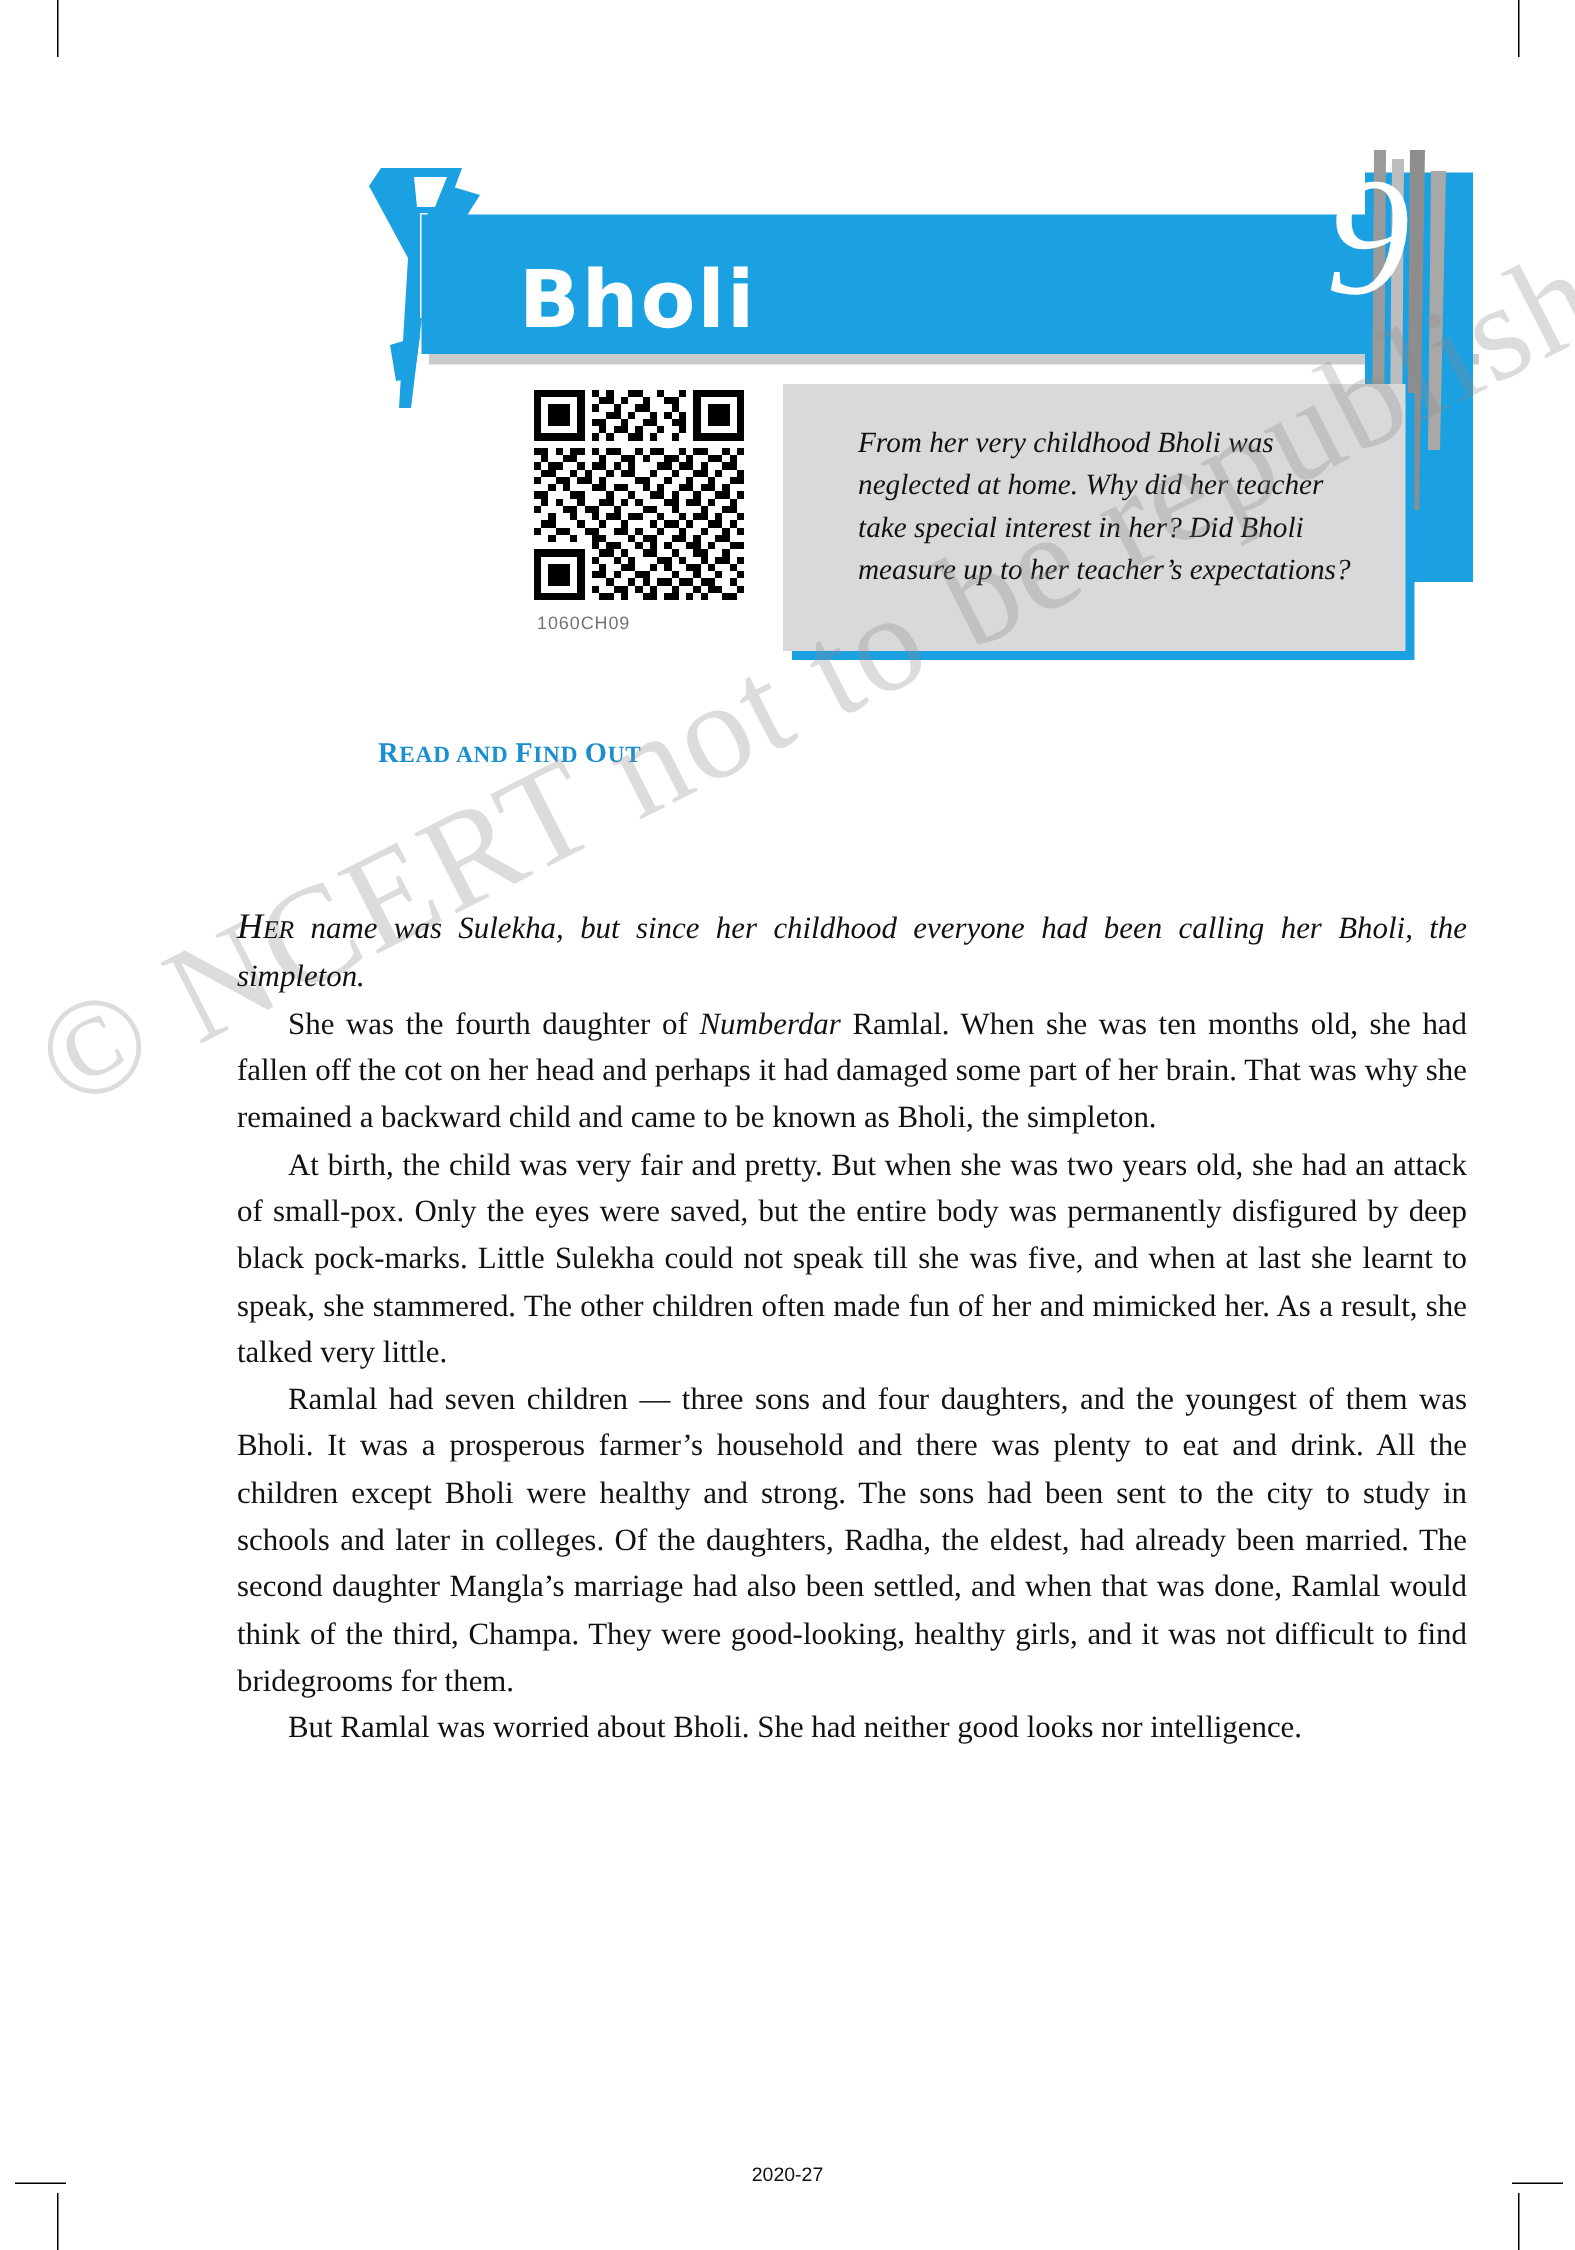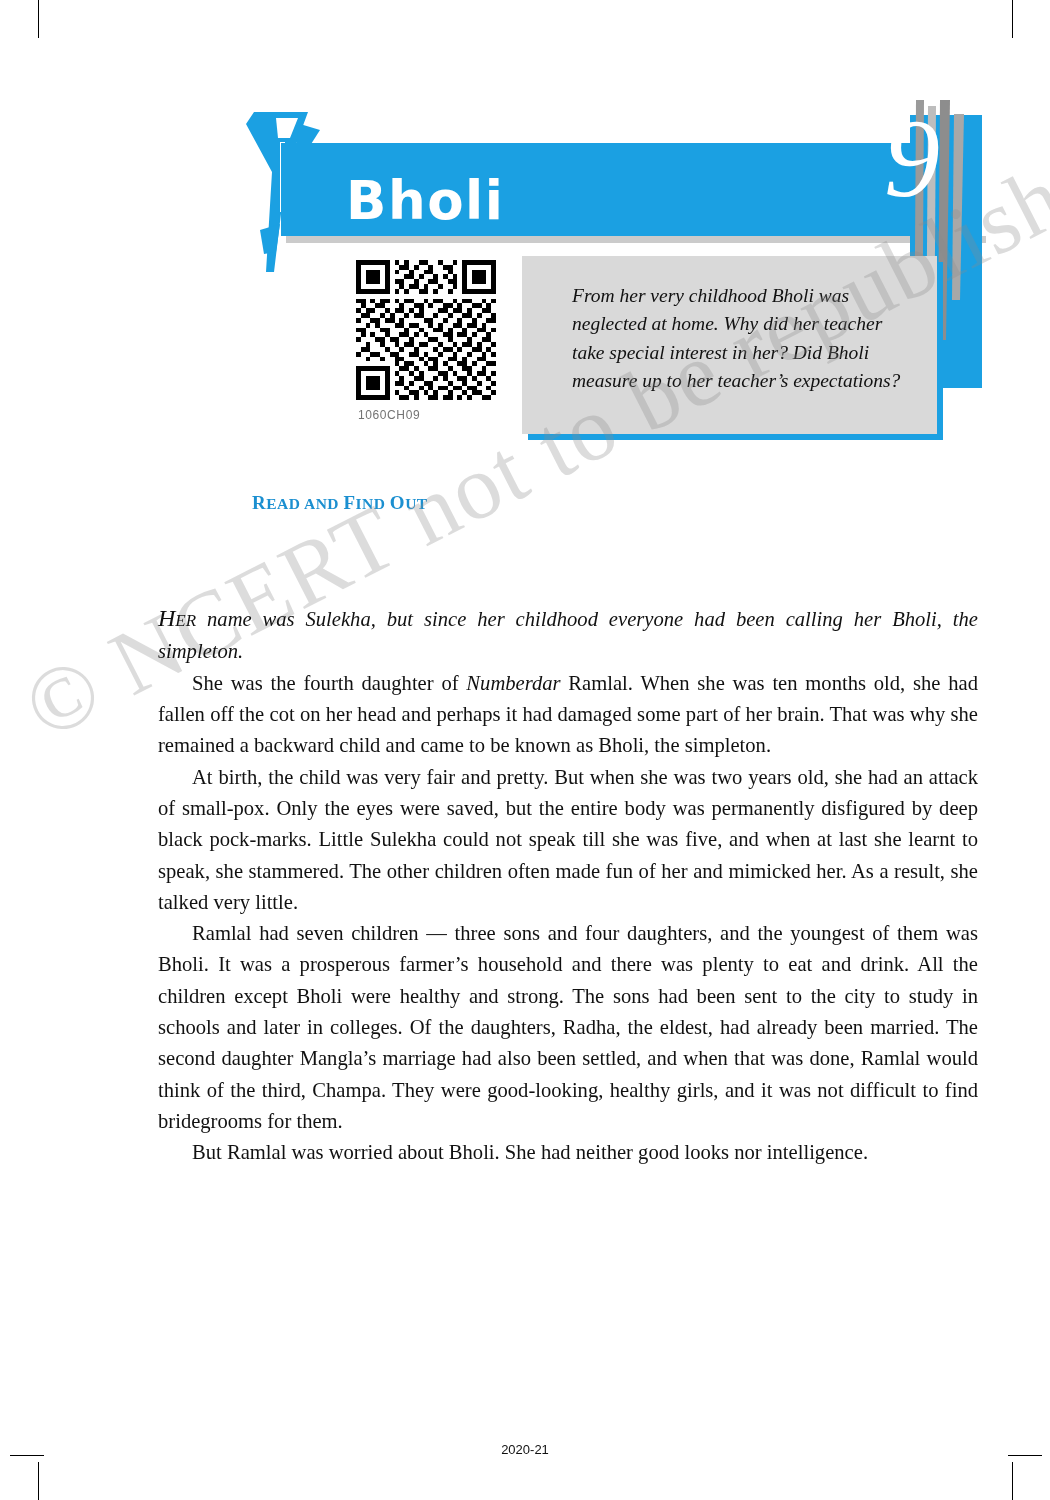--- a/index.html
+++ b/index.html
@@ -540,13 +540,13 @@
 
   <p><span>She was the fourth daughter of </span><span class="italic">Numberdar</span><span> Ramlal. When she was ten months old, she had fallen off the cot on her head and perhaps it had damaged some part of her brain. That was why she remained a backward child and came to be known as Bholi, the simpleton.</span></p>
 
   <p>At birth, the child was very fair and pretty. But when she was two years old, she had an attack of small-pox. Only the eyes were saved, but the entire body was permanently disfigured by deep black pock-marks. Little Sulekha could not speak till she was five, and when at last she learnt to speak, she stammered. The other children often made fun of her and mimicked her. As a result, she talked very little.</p>
 
   <p> Ramlal had seven children — three sons and four daughters, and the youngest of them was Bholi. It was a prosperous farmer’s household and there was plenty to eat and drink. All the children except Bholi were healthy and strong. The sons had been sent to the city to study in schools and later in colleges. Of the daughters, Radha, the eldest, had already been married. The second daughter Mangla’s marriage had also been settled, and when that was done, Ramlal would think of the third, Champa. They were good-looking, healthy girls, and it was not difficult to find bridegrooms for them.</p>
 
   <p>But Ramlal was worried about Bholi. She had neither good looks nor intelligence.</p>
 </div>
 
-<div class="footer">2020-21</div>
+<div class="footer">2020-27</div>
 
 </body></html>

